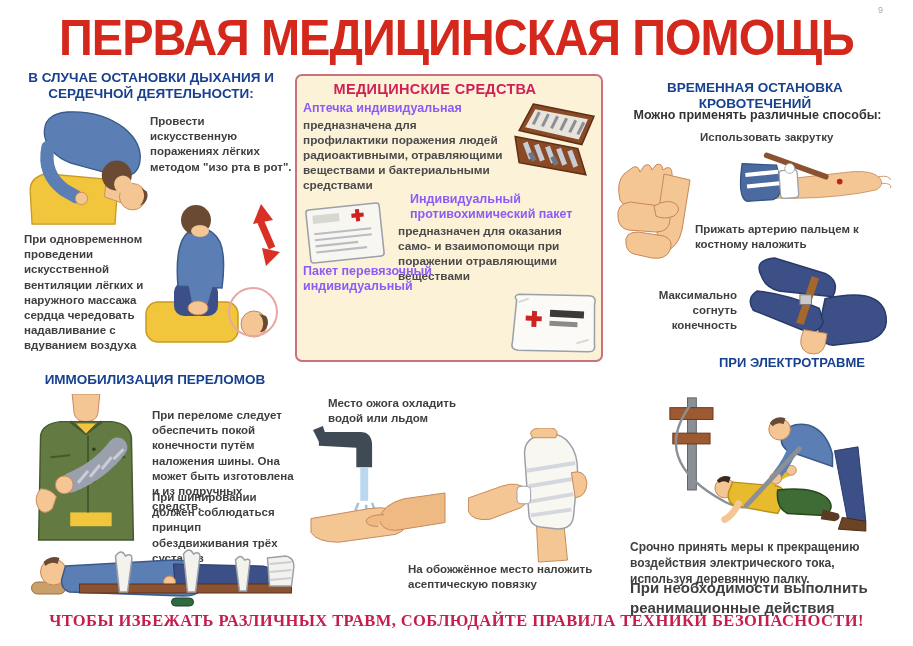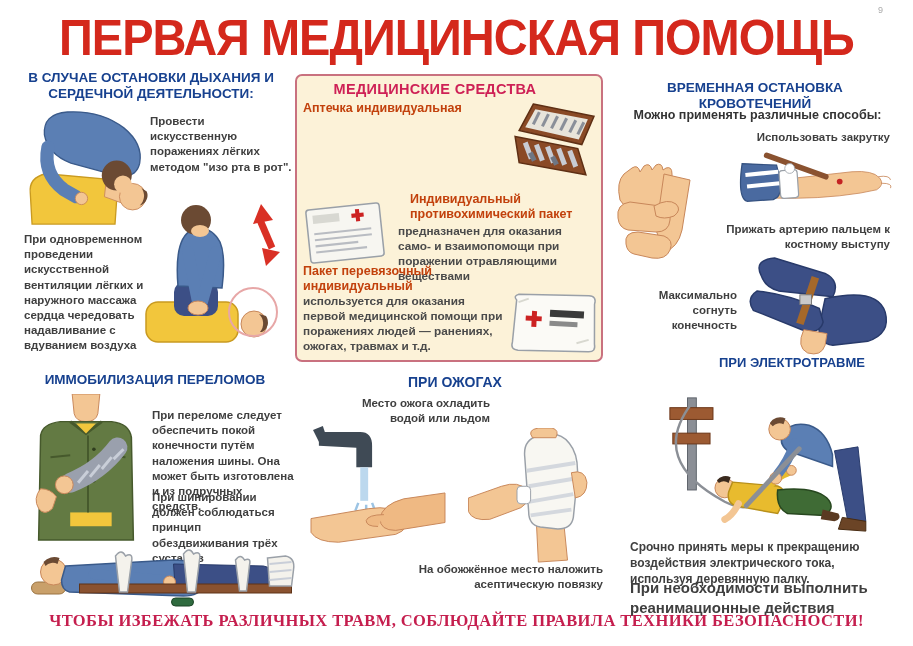--- a/index.html
+++ b/index.html
@@ -5,28 +5,28 @@
   html,body{margin:0;padding:0;background:#ffffff;}
   #poster{position:relative;width:913px;height:646px;background:#ffffff;
     font-family:"Liberation Sans",sans-serif;overflow:hidden;}
   .abs{position:absolute;}
   .title{left:0;right:0;top:12px;text-align:center;color:#d4281c;
     font-size:47px;font-weight:800;letter-spacing:-1px;line-height:1.0;
     transform:scaleY(1.08);transform-origin:top;}
   .pagenum{left:878px;top:5px;font-size:9px;color:#aaa;}
   .h-blue{color:#17418f;font-weight:800;font-size:13.5px;line-height:1.2;text-align:center;}
   .cap{color:#3f3f3f;font-weight:700;font-size:11.5px;line-height:1.32;}
-  .cap-c{text-align:right;}
+  .cap-c{text-align:left;}
   .cap-r{text-align:right;}
   .subhead{color:#333;font-weight:800;font-size:12.5px;text-align:center;}
   .box{left:295px;top:74px;width:308px;height:288px;background:#fcf2d8;
     border:2.5px solid #c9717f;border-radius:7px;box-sizing:border-box;}
   .box-h{left:281px;top:81px;width:308px;text-align:center;color:#ce2156;
     font-weight:800;font-size:14.5px;letter-spacing:.3px;}
-  .p-title{color:#c2410c;font-weight:800;font-size:12.5px;line-height:1.2;}
+  .p-title{color:#8b5cf6;font-weight:800;font-size:12.5px;line-height:1.2;}
   .p-desc{color:#4a4a4a;font-weight:700;font-size:11.8px;line-height:1.28;}
   .footer{left:0;right:0;top:611px;text-align:center;color:#c51e4e;
     font-family:"Liberation Serif",serif;font-weight:700;font-size:16.5px;letter-spacing:.4px;}
   svg{display:block;}
 </style>
 </head>
 <body>
 
 <div id="poster">
 
@@ -65,20 +65,21 @@
     <ellipse cx="60" cy="41" rx="9" ry="6" fill="#f3c694"></ellipse>
     <line x1="48" y1="62" x2="58" y2="112" stroke="#5b7fb4" stroke-width="12" stroke-linecap="round"></line>
     <line x1="76" y1="62" x2="62" y2="112" stroke="#5b7fb4" stroke-width="12" stroke-linecap="round"></line>
     <ellipse cx="58" cy="118" rx="10" ry="7" fill="#f3c694" stroke="#c8875a"></ellipse>
   </svg>
 
   <div class="abs box"></div>
   <div class="abs box-h">МЕДИЦИНСКИЕ СРЕДСТВА</div>
 
   <div class="abs p-title" style="left:303px;top:101px;width:210px;">Аптечка индивидуальная</div>
+  <div class="abs p-desc" style="left:303px;top:118px;width:202px;">предназначена для профилактики поражения людей радиоактивными, отравляющими веществами и бактериальными средствами</div>
 
   <svg class="abs" style="left:505px;top:100px;" width="93" height="85" viewBox="0 0 92 84">
     <path d="M28,4 L88,16 L76,44 L14,30 Z" fill="#8a4a26" stroke="#5e2f14" stroke-width="1.5"></path>
     <path d="M30,9 L82,19 L73,39 L20,27 Z" fill="#e8e4da"></path>
     <g stroke="#8a8f99" stroke-width="3">
       <line x1="34" y1="12" x2="28" y2="24"></line>
         <line x1="43" y1="14" x2="37" y2="26"></line>
       <line x1="52" y1="16" x2="46" y2="28"></line>
         <line x1="61" y1="18" x2="55" y2="30"></line>
       <line x1="70" y1="20" x2="64" y2="32"></line>
@@ -112,21 +113,20 @@
         <line x1="14" y1="46" x2="56" y2="46"></line>
           <line x1="14" y1="52" x2="64" y2="52"></line>
       </g>
     </g>
   </svg>
 
   <div class="abs p-title" style="left:410px;top:192px;width:202px;">Индивидуальный противохимический пакет</div>
   <div class="abs p-desc" style="left:398px;top:224px;width:200px;">предназначен для оказания само- и взаимопомощи при поражении отравляющими веществами</div>
 
   <div class="abs p-title" style="left:303px;top:264px;width:210px;">Пакет перевязочный индивидуальный</div>
-  <div class="abs p-desc" style="left:303px;top:294px;width:200px;">используется для оказания первой медицинской помощи при поражениях людей — ранениях, ожогах, травмах и т.д.</div>
 
   <svg class="abs" style="left:506px;top:290px;" width="95" height="66" viewBox="0 0 92 66">
     <g transform="rotate(3 46 33)">
       <path d="M8,12 Q4,8 10,6 L80,4 Q88,4 86,12 L88,52 Q90,60 82,60 L12,62 Q4,62 6,54 Z" fill="#fbfaf6" stroke="#9aa0a8" stroke-width="1.5"></path>
       <g fill="#cc2222">
           <rect x="24" y="22" width="5" height="16"></rect>
           <rect x="18" y="27" width="16" height="5"></rect>
         </g>
       <rect x="42" y="20" width="34" height="7" fill="#3a3a3a"></rect>
       <rect x="42" y="31" width="28" height="5" fill="#8a8a8a"></rect>
@@ -155,21 +155,21 @@
   <svg class="abs" style="left:612px;top:160px;" width="95" height="105" viewBox="0 0 95 105">
     <g fill="#f3c694" stroke="#c8875a" stroke-width="1">
       <path d="M8,40 Q4,22 12,14 L20,8 Q26,4 28,12 L32,6 Q38,2 40,10 L44,5 Q50,2 51,10 L54,8 Q60,6 60,14 L60,40 Q58,56 44,58 Q20,60 8,40 Z"></path>
       <path d="M52,14 L78,20 L70,70 Q66,88 52,92 L44,70 Z"></path>
       <path d="M6,58 Q4,44 18,42 L48,46 Q60,48 58,60 Q57,72 44,72 L16,70 Q7,68 6,58 Z"></path>
       <path d="M42,46 Q56,38 64,44 Q70,50 62,56 Q52,60 44,56 Z"></path>
       <path d="M14,84 Q12,72 26,72 L52,76 Q62,80 58,90 Q54,100 40,98 L22,94 Q15,92 14,84 Z"></path>
     </g>
   </svg>
 
-  <div class="abs cap cap-c" style="left:695px;top:222px;width:195px;">Прижать артерию пальцем к костному выступу</div>
+  <div class="abs cap cap-c" style="left:695px;top:222px;width:195px;">Прижать артерию пальцем к костному наложить</div>
 
   <svg class="abs" style="left:732px;top:248px;" width="160" height="112" viewBox="0 0 165 115">
     <path d="M96,52 Q150,40 158,66 Q164,88 140,96 L104,100 Q88,98 90,80 Z" fill="#3c4f86" stroke="#283a6a" stroke-width="1.5"></path>
     <path d="M30,28 Q22,12 44,10 L96,26 Q112,34 104,50 L48,44 Q34,40 30,28 Z" fill="#3c4f86" stroke="#283a6a" stroke-width="1.5"></path>
     <path d="M26,44 Q14,52 22,64 L72,84 Q90,90 94,76 L90,62 Q60,48 26,44 Z" fill="#3c4f86" stroke="#283a6a" stroke-width="1.5"></path>
     <path d="M74,84 Q66,102 78,108 Q92,112 96,100 L98,88 Z" fill="#f3c694" stroke="#c8875a" stroke-width="1"></path>
     <path d="M86,30 L70,78" stroke="#a5682a" stroke-width="8"></path>
     <rect x="70" y="48" width="12" height="10" fill="#c9c9c9" stroke="#7a7a7a"></rect>
   </svg>
 
@@ -215,21 +215,20 @@
     <path d="M244,12 L262,10 Q272,12 270,24 L268,40 L246,40 Z" fill="#f4f2ec" stroke="#9aa0a8" stroke-width="1.5"></path>
     <path d="M246,18 L268,16 M246,26 L268,24 M246,34 L268,32" stroke="#c9ced8" stroke-width="2" fill="none"></path>
     <g fill="#f4f2ec" stroke="#9aa0a8" stroke-width="1.5">
       <path d="M92,10 q6,-8 10,0 q8,-4 6,6 l-4,30 l-8,0 Z"></path>
       <path d="M160,8 q6,-8 10,0 q8,-4 6,6 l-4,32 l-8,0 Z"></path>
       <path d="M212,14 q5,-7 9,0 q7,-3 5,5 l-3,26 l-7,0 Z"></path>
     </g>
     <rect x="148" y="52" width="22" height="8" rx="4" fill="#2f6b3f" stroke="#1d4527"></rect>
   </svg>
 
-  <div class="abs h-blue" style="left:330px;top:374px;width:250px;font-size:14px;">ПРИ ОЖОГАХ</div>
   <div class="abs cap cap-c" style="left:328px;top:396px;width:162px;">Место ожога охладить водой или льдом</div>
 
   <svg class="abs" style="left:308px;top:424px;" width="140" height="133" viewBox="0 0 140 135">
     <path d="M4,6 L14,2 L18,14 L10,18 Z" fill="#3f4a55"></path>
     <path d="M10,8 L52,8 Q64,8 64,22 L64,44 L48,44 L48,24 L10,22 Z" fill="#3f4a55"></path>
     <rect x="52" y="44" width="8" height="34" fill="#bcd8ee"></rect>
     <path d="M50,80 l-3,8 M58,82 l0,9 M64,80 l3,8" stroke="#9cc4e4" stroke-width="2.5" fill="none"></path>
     <path d="M2,96 L60,86 Q86,82 96,94 Q104,106 88,112 L30,120 Q8,120 2,110 Z" fill="#f3c694" stroke="#c8875a" stroke-width="1"></path>
     <path d="M138,70 L96,76 Q74,82 72,96 Q72,108 88,108 L138,100 Z" fill="#efb983" stroke="#c8875a" stroke-width="1"></path>
     <path d="M76,92 Q60,92 58,98 Q58,104 70,104" fill="#efb983" stroke="#c8875a" stroke-width="1"></path>

